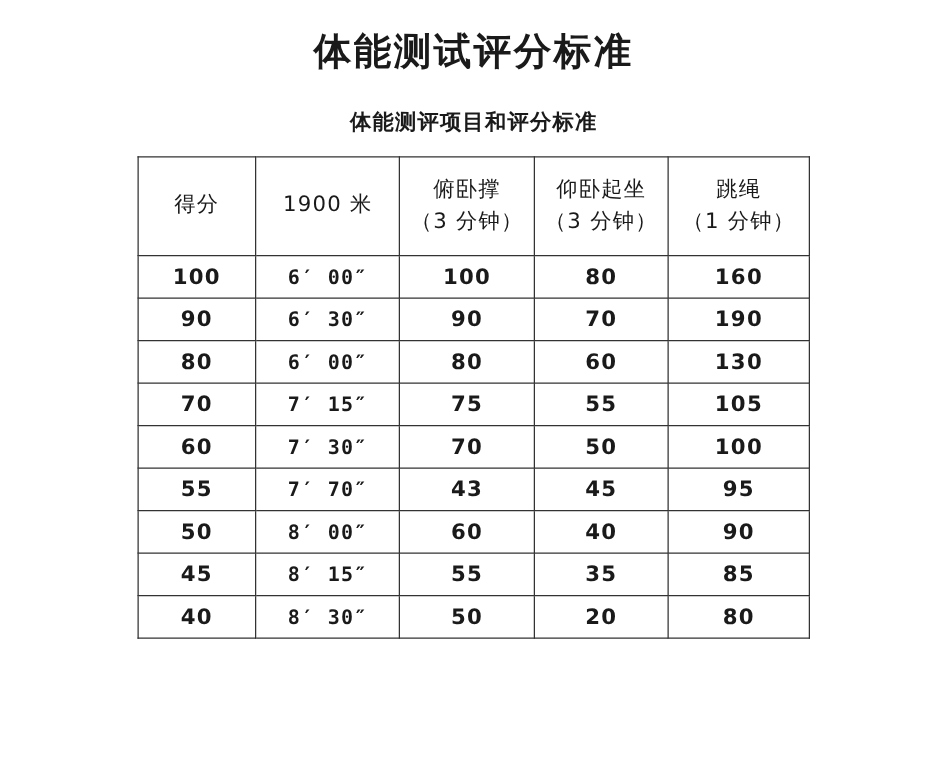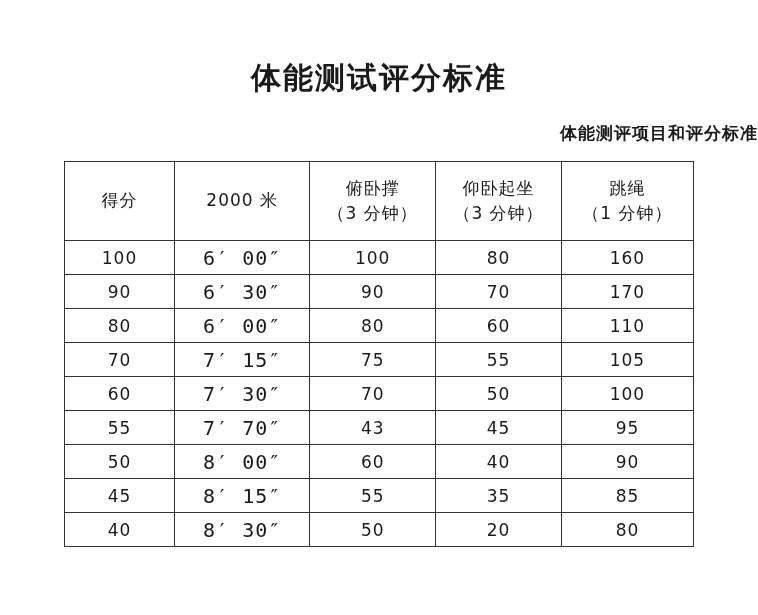--- a/index.html
+++ b/index.html
@@ -18,35 +18,35 @@
     position: relative;
     width: 758px;
     height: 615px;
     box-sizing: border-box;
   }
   .doc-title {
     text-align: center;
     font-size: 30px;
     font-weight: bold;
     letter-spacing: 2px;
-    margin-top: 60px;
+    margin-top: 24px;
     line-height: 1.2;
     font-family: "DejaVu Sans", "Liberation Sans", sans-serif;
   }
   .doc-subtitle {
-    text-align: right;
+    text-align: center;
     font-size: 17px;
     font-weight: bold;
     letter-spacing: 1px;
     margin-top: 26px;
     font-family: "DejaVu Sans", "Liberation Sans", sans-serif;
   }
   .table-wrap {
     margin: 16px auto 0 auto;
-    width: 630px;
+    width: 538px;
   }
   table.score-table {
     border-collapse: collapse;
     width: 100%;
     table-layout: fixed;
   }
   table.score-table th,
   table.score-table td {
     border: 1px solid #333333;
     text-align: center;
@@ -64,25 +64,26 @@
     display: block;
     line-height: 1.5;
   }
   table.score-table thead th .line2 {
     display: block;
     line-height: 1.5;
   }
   table.score-table tbody td {
     height: 33px;
     letter-spacing: 1px;
+    font-weight: bold;
   }
   table.score-table tbody td.time-cell {
     font-family: "DejaVu Sans Mono", "Liberation Mono", monospace;
     letter-spacing: 1px;
-    font-size: 20px;
+    font-size: 16px;
   }
   col.c-score { width: 17.5%; }
   col.c-run   { width: 21.5%; }
   col.c-push  { width: 20.0%; }
   col.c-situp { width: 20.0%; }
   col.c-rope  { width: 21.0%; }
 </style>
 </head>
 <body>
 
@@ -100,21 +101,21 @@
         <col class="c-push">
         <col class="c-situp">
         <col class="c-rope">
       </colgroup>
       <thead>
         <tr>
           <th>
             <span class="line1">得分</span>
           </th>
           <th>
-            <span class="line1">2000 米</span>
+            <span class="line1">1900 米</span>
           </th>
           <th>
             <span class="line1">俯卧撑</span>
             <span class="line2">（3 分钟）</span>
           </th>
           <th>
             <span class="line1">仰卧起坐</span>
             <span class="line2">（3 分钟）</span>
           </th>
           <th>
@@ -129,28 +130,28 @@
           <td class="time-cell">6′ 00″</td>
           <td>100</td>
           <td>80</td>
           <td>160</td>
         </tr>
         <tr>
           <td>90</td>
           <td class="time-cell">6′ 30″</td>
           <td>90</td>
           <td>70</td>
-          <td>170</td>
+          <td>190</td>
         </tr>
         <tr>
           <td>80</td>
           <td class="time-cell">6′ 00″</td>
           <td>80</td>
           <td>60</td>
-          <td>110</td>
+          <td>130</td>
         </tr>
         <tr>
           <td>70</td>
           <td class="time-cell">7′ 15″</td>
           <td>75</td>
           <td>55</td>
           <td>105</td>
         </tr>
         <tr>
           <td>60</td>

